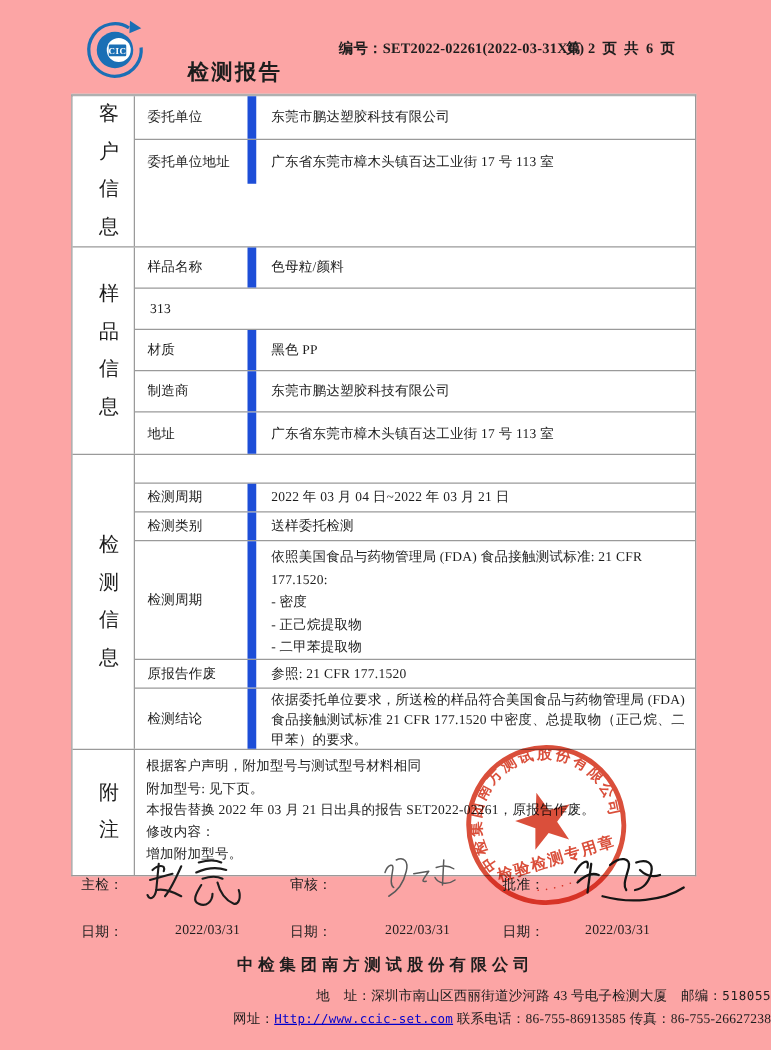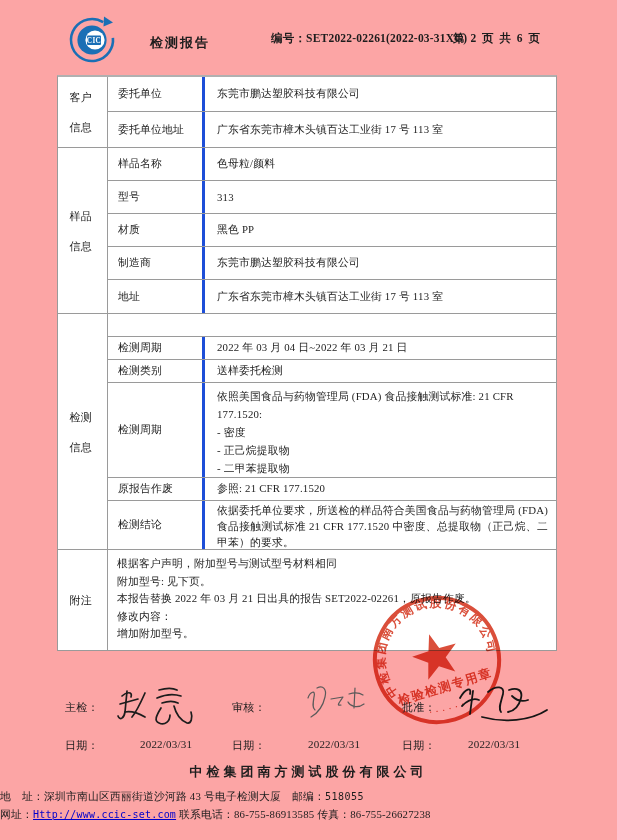--- a/index.html
+++ b/index.html
@@ -2,53 +2,53 @@
 <html><head>
 <meta charset="utf-8">
 <style>
   * { margin:0; padding:0; box-sizing:border-box; }
   html,body { background:#ffffff; }
   body { width:617px; height:840px; font-family:"Liberation Serif","DejaVu Serif",serif; color:#1d1d1d; }
   .page { position:relative; width:617px; height:840px; background:#fca5a5; overflow:hidden; letter-spacing:.2px; }
 
   
   .hdr-logo { position:absolute; left:60px; top:14px; }
-  .doc-title { position:absolute; left:150px; top:34px; font-size:13px; font-weight:bold; letter-spacing:2px; }
+  .doc-title { position:absolute; left:150px; top:46px; font-size:17px; font-weight:bold; letter-spacing:2px; }
   .report-no { position:absolute; left:271px; top:31px; font-size:11.5px; font-weight:bold; }
   .page-no { position:absolute; left:453px; top:31px; font-size:11.5px; font-weight:bold; letter-spacing:1.5px; white-space:nowrap; }
 
   
   .report-table { position:absolute; left:57px; top:75px; width:500px; background:#fff;
                   border:1px solid #9a9a9a; border-top:2px solid #b0b0b0; font-size:10.8px; }
   .sec { display:flex; border-bottom:1px solid #9a9a9a; }
   .sec:last-child { border-bottom:none; }
   .gcell { width:50px; flex:0 0 50px; border-right:1px solid #9a9a9a; display:flex; align-items:center; justify-content:center; }
-  .gcell .gtxt { width:26px; text-align:left; line-height:30px; font-size:11px; }
+  .gcell .gtxt { width:26px; text-align:right; line-height:30px; font-size:16px; }
   .rows { flex:1; display:flex; flex-direction:column; }
   .trow { display:flex; border-bottom:1px solid #9a9a9a; }
   .trow:last-child { border-bottom:none; }
-  .lcell { width:97px; flex:0 0 97px; border-right:3px solid #1d4ed8; display:flex; align-items:center; padding-left:10px;text-align:center; }
+  .lcell { width:97px; flex:0 0 97px; border-right:7px solid #1d4ed8; display:flex; align-items:center; padding-left:10px;text-align:center; }
   .vcell { flex:1; display:flex; align-items:center; padding-left:12px; padding-right:8px; }
   .vcell.block { display:block; white-space:pre-line; }
   .h35{height:35px} .h33{height:33px} .h23{height:23px} .h95{height:95px} .h48{height:48px} .h100{height:100px}
   .r-items { line-height:18px; padding-top:4px; }
   .r-conc  { line-height:16px; padding-top:1px; text-align:justify; white-space:normal; }
   .r-notes { line-height:17.5px; padding-top:5px; padding-left:9px; }
 
   
   .sig-label { position:absolute; font-size:11px; white-space:nowrap; }
   .sig-date  { position:absolute; font-size:11px; white-space:nowrap; }
   .sig-svg   { position:absolute; }
 
   
   .stamp { position:absolute; left:362px; top:585px; width:150px; height:150px; mix-blend-mode:multiply; opacity:.92; }
 
   
   .ft-company { position:absolute; left:0; top:763px; width:617px; text-align:center; font-size:13px; font-weight:bold; letter-spacing:4px; }
-  .ft-line { position:absolute; left:0; width:617px; text-align:left; font-size:10.8px; white-space:nowrap; }
+  .ft-line { position:absolute; left:0; width:617px; text-align:right; font-size:10.8px; white-space:nowrap; }
   .ft-addr { top:790px; }
   .ft-web  { top:808px; }
   .mono { font-family:"DejaVu Sans Mono",monospace; font-size:10px; letter-spacing:.5px; }
   .weblink { color:#0000cc; text-decoration:underline; font-family:"DejaVu Sans Mono",monospace; font-size:10px; }
 </style>
 </head>
 <body>
 
 <div class="page">
 
@@ -89,21 +89,20 @@
     <div class="sec">
       <div class="gcell">
           <div class="gtxt">样品信息</div>
         </div>
       <div class="rows">
         <div class="trow h33">
           <div class="lcell">样品名称</div>
           <div class="vcell">色母粒/颜料</div>
         </div>
         <div class="trow h33">
-          <div class="lcell">型号</div>
           <div class="vcell">313</div>
         </div>
         <div class="trow h33">
           <div class="lcell">材质</div>
           <div class="vcell">黑色 PP</div>
         </div>
         <div class="trow h33">
           <div class="lcell">制造商</div>
           <div class="vcell">东莞市鹏达塑胶科技有限公司</div>
         </div>

